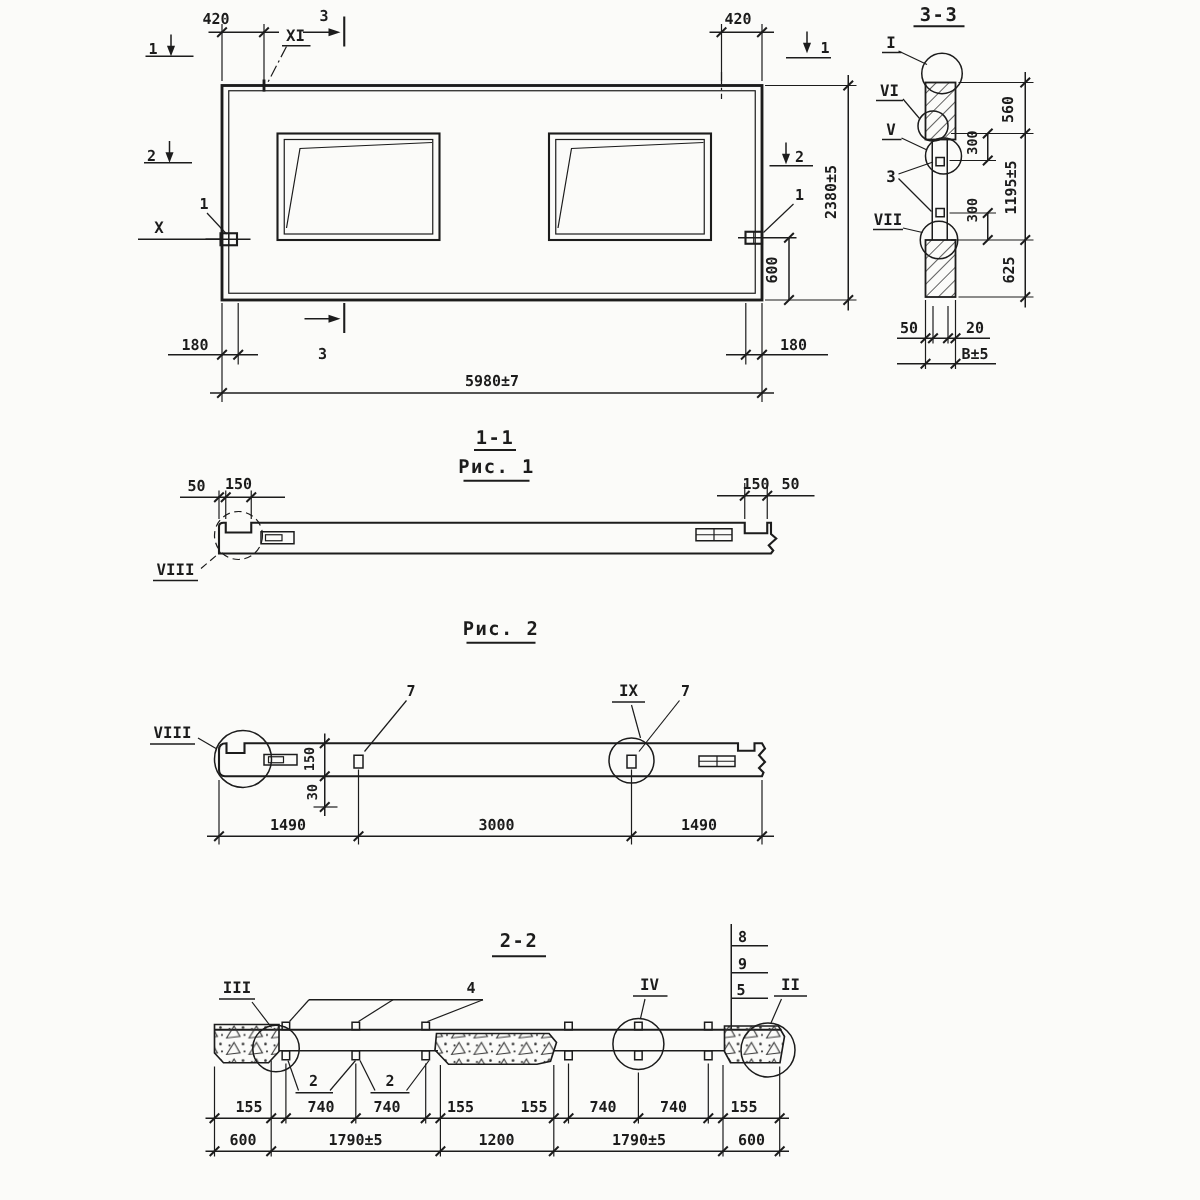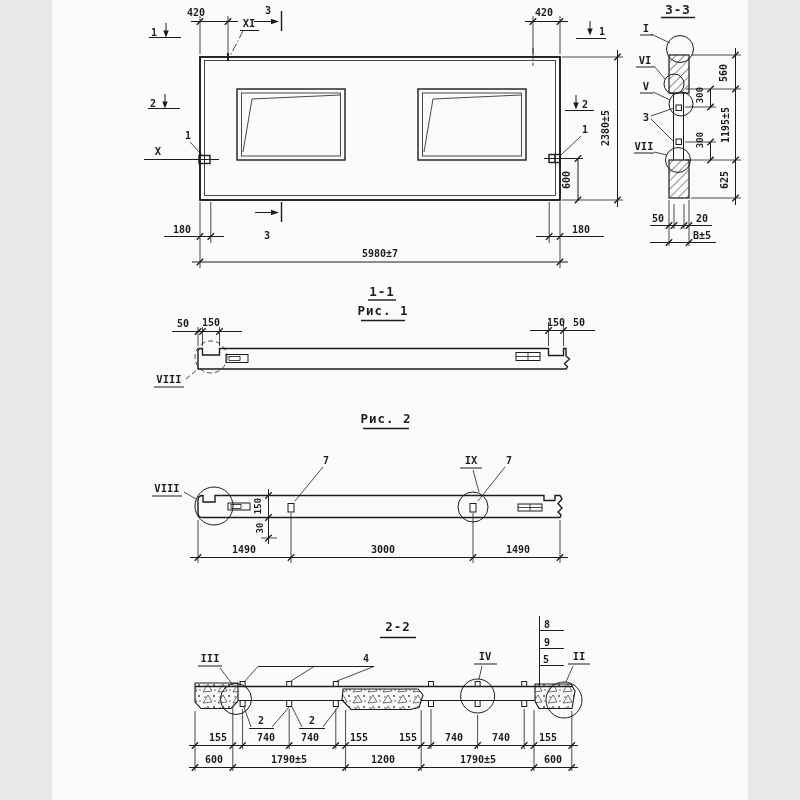--- a/index.html
+++ b/index.html
@@ -1,16 +1,16 @@
 <!DOCTYPE html>
 <html><head>
 <meta charset="utf-8">
 <style>
   html,body{margin:0;padding:0;background:#e8e8e6;}
-  .page{width:696px;height:800px;background:#fbfbf9;position:relative;margin:0 auto;
+  .page{width:800px;height:800px;background:#fbfbf9;position:relative;margin:0 auto;
         font-family:"DejaVu Sans Mono",monospace;}
   svg .ln{stroke:#1c1c1c;stroke-width:1;fill:none;stroke-linecap:butt;}
   svg .thick{stroke-width:1.9;}
   svg .med{stroke-width:1.4;}
   svg .thin{stroke-width:0.8;}
   svg .dash{stroke-dasharray:5 3;}
   svg .dashdot{stroke-dasharray:8 2.5 1.5 2.5;}
   svg text{stroke:none;fill:#1c1c1c;}
   .dim{font-family:"DejaVu Sans Mono",monospace;font-weight:bold;font-size:10px;}
   .dims{font-family:"DejaVu Sans Mono",monospace;font-weight:bold;font-size:9px;}

